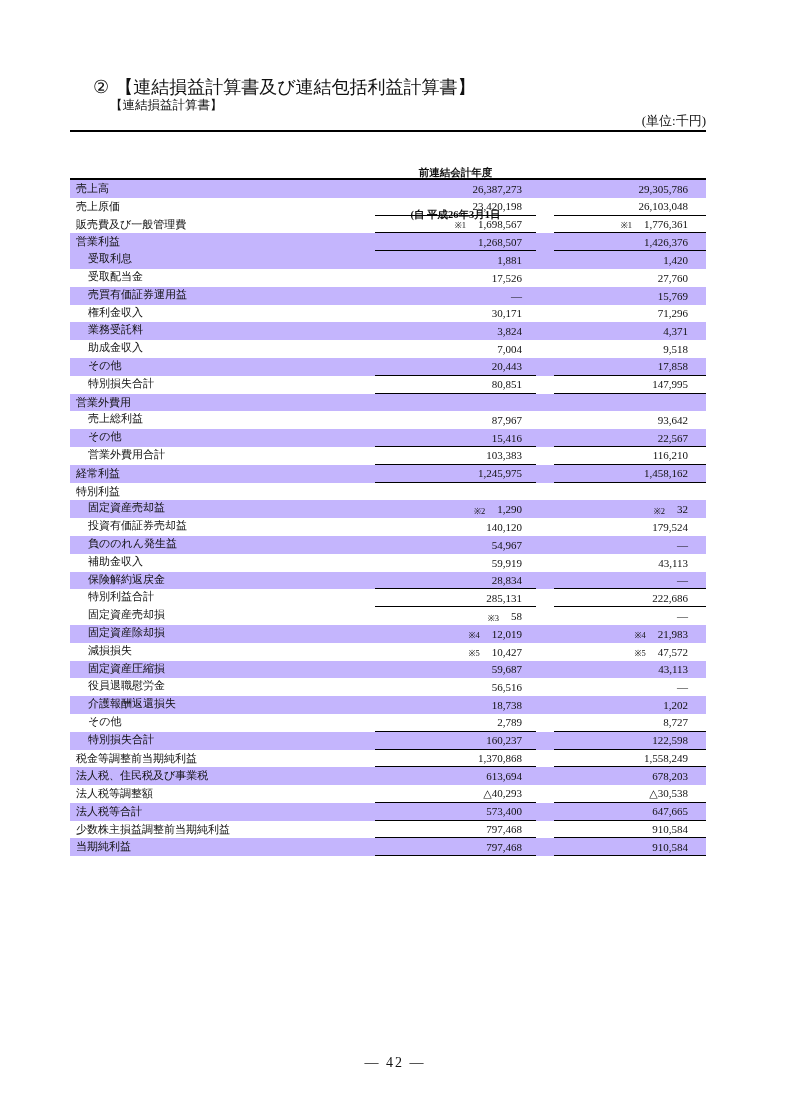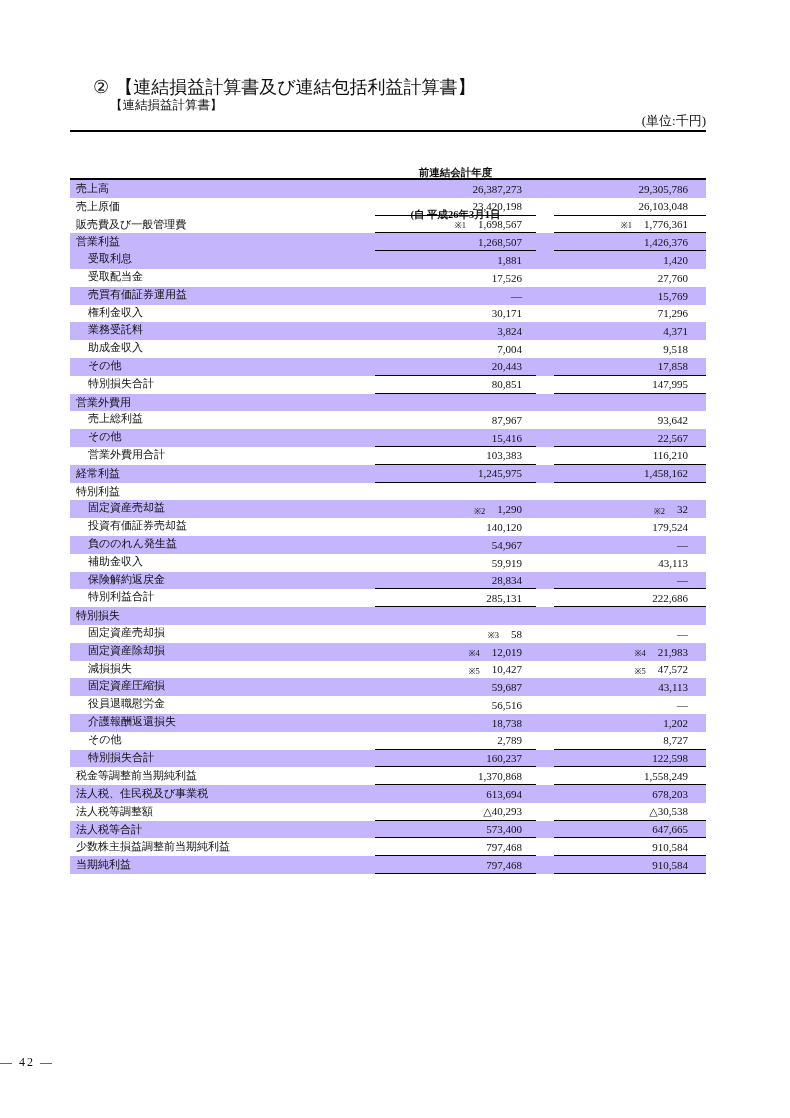--- a/index.html
+++ b/index.html
@@ -20,21 +20,21 @@
   .rlabel{position:absolute;left:6px;top:0;line-height:17.8px;font-size:11px;white-space:nowrap;}
   .rlabel.indent{left:18px;font-family:Liberation Mono, monospace;}
   .vcell{position:absolute;top:0;height:100%;box-sizing:border-box;display:flex;align-items:center;
          justify-content:flex-end;font-size:11px;}
   .vc1{left:305px;width:161px;}
   .vc2{left:484px;width:152px;}
   .vcell.ul{border-bottom:1px solid #000;}
   .vc1 .num{padding-right:14px;}
   .vc2 .num{padding-right:18px;}
   .note{font-size:8.5px;margin-right:12px;position:relative;top:1px;}
-  .pageno{position:absolute;left:0;top:1055px;width:100%;text-align:left;font-size:12px;letter-spacing:2px;}
+  .pageno{position:absolute;left:0;top:1055px;width:100%;text-align:center;font-size:14px;letter-spacing:2px;}
 </style>
 </head>
 <body>
 
 <div class="page">
 
   <div class="section-title"><span class="num">②</span><span>【連結損益計算書及び連結包括利益計算書】</span></div>
 
   <div class="subtitle">【連結損益計算書】</div>
 
@@ -262,29 +262,20 @@
         </div>
         <div class="row">
           <div class="rlabel indent">特別利益合計</div>
           <div class="vcell vc1 ul">
             <span class="num">285,131</span>
           </div>
           <div class="vcell vc2 ul">
             <span class="num">222,686</span>
           </div>
         </div>
-        <div class="row shaded">
-          <div class="rlabel">特別損失</div>
-          <div class="vcell vc1">
-            <span class="num"></span>
-          </div>
-          <div class="vcell vc2">
-            <span class="num"></span>
-          </div>
-        </div>
         <div class="row">
           <div class="rlabel indent">固定資産売却損</div>
           <div class="vcell vc1">
             <span class="note">※3</span>
             <span class="num">58</span>
           </div>
           <div class="vcell vc2">
             <span class="num">―</span>
           </div>
         </div>

